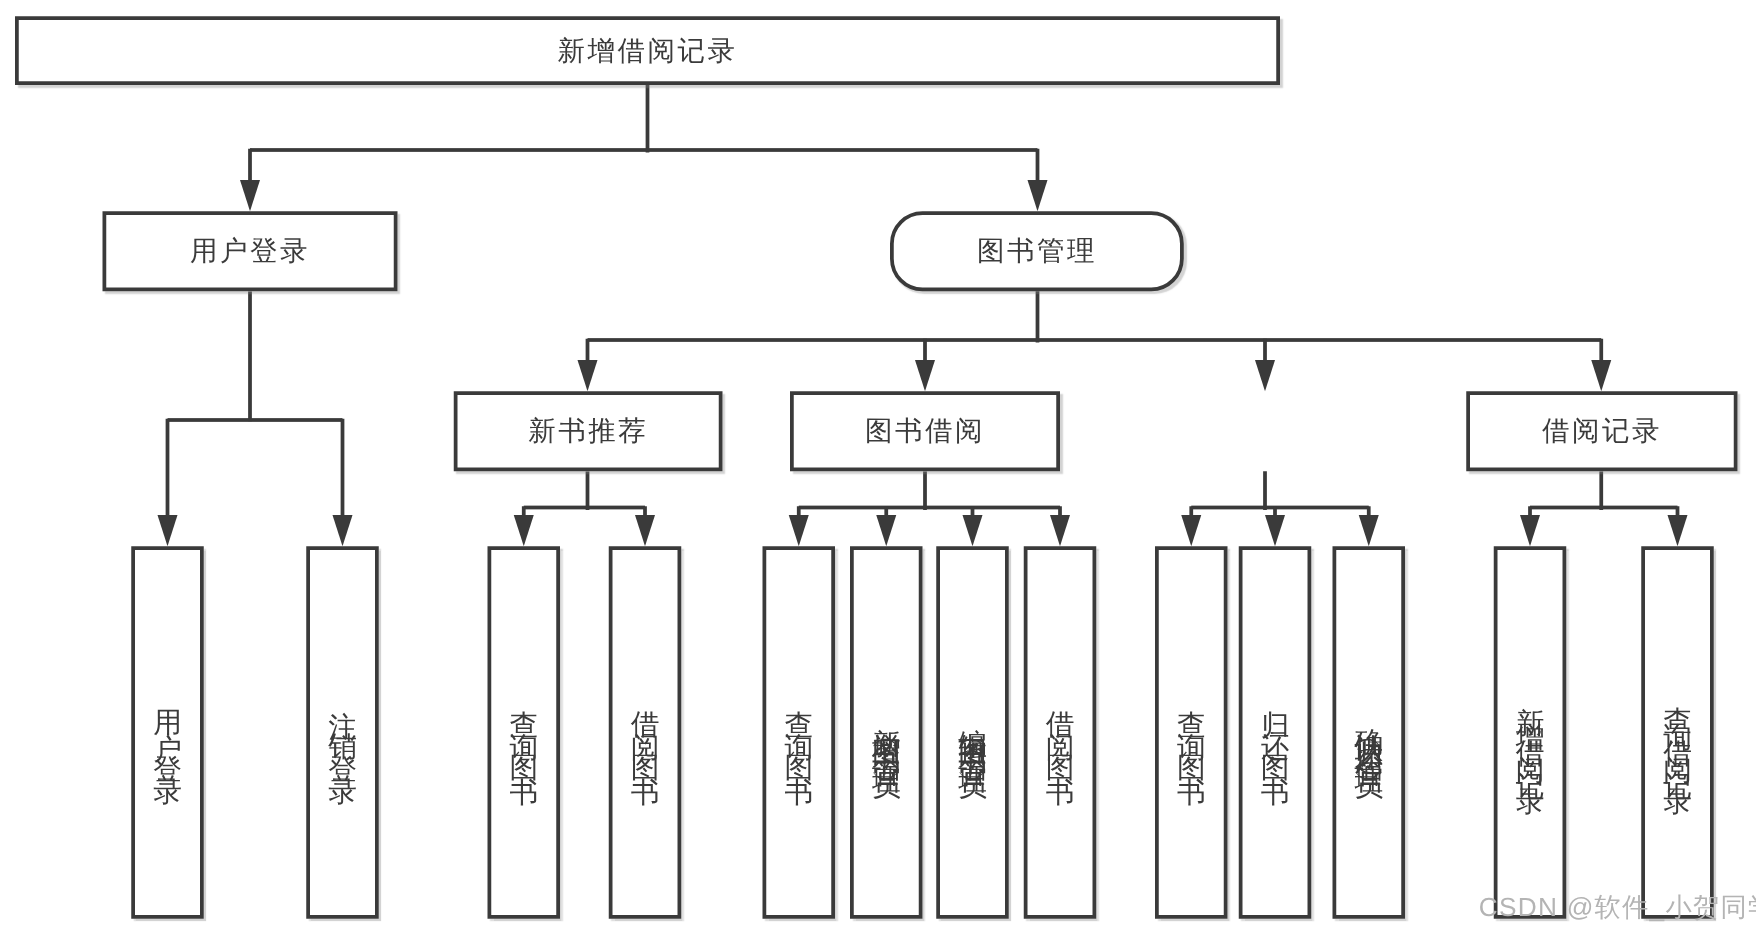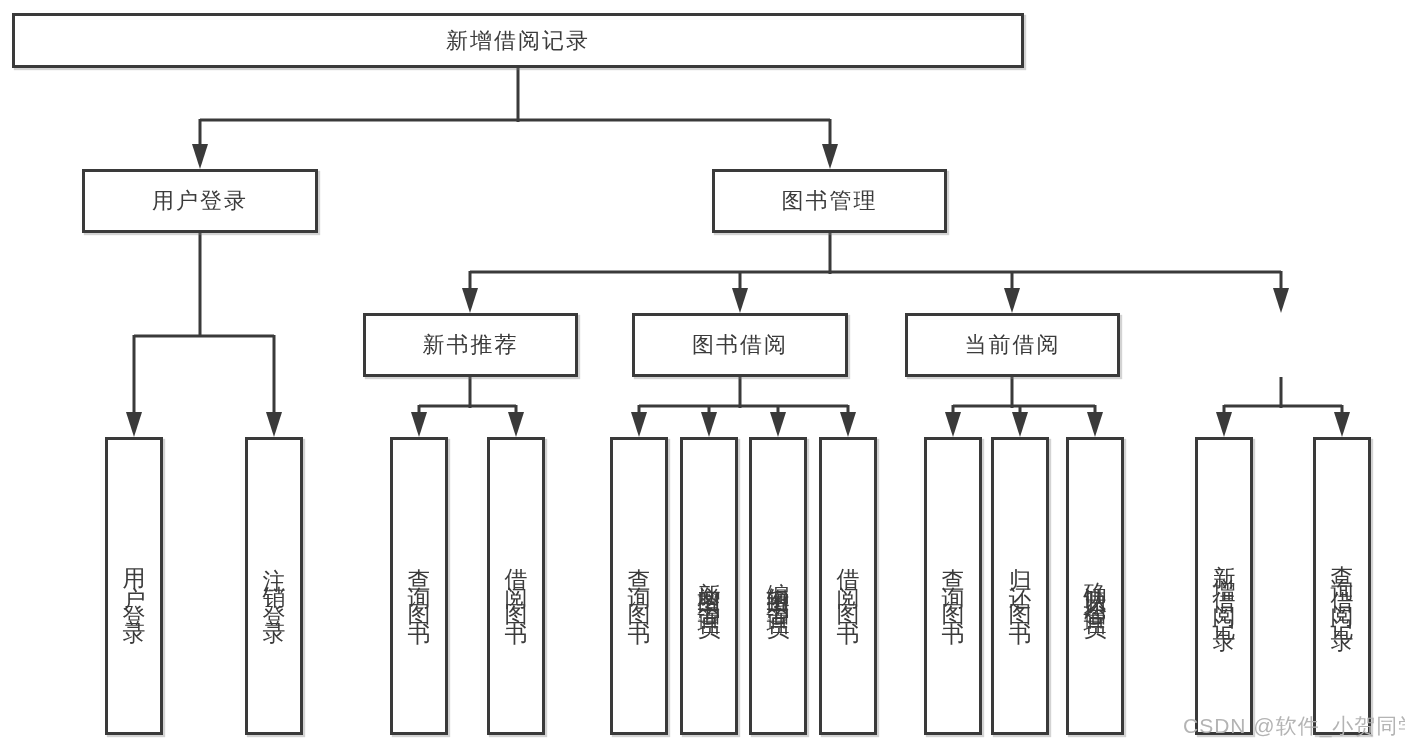--- a/index.html
+++ b/index.html
@@ -94,32 +94,32 @@
   <div class="vl" style="left:1342px; top:405px; height:9px;"></div>
   <div class="arr" style="left:1342px; top:412px;"></div>
 
   <div class="box" style="left:12px; top:13px; width:1012px; height:55px;">
     <span class="hlabel">新增借阅记录</span>
   </div>
 
   <div class="box" style="left:82px; top:169px; width:236px; height:64px;">
     <span class="hlabel">用户登录</span>
   </div>
-  <div class="box" style="left:712px; top:169px; width:235px; height:64px;">
+  <div class="box" style="left:712px; top:169px; width:235px; height:64px;border-radius:26px;">
     <span class="hlabel">图书管理</span>
   </div>
 
   <div class="box" style="left:632px; top:313px; width:216px; height:64px;">
     <span class="hlabel">图书借阅</span>
   </div>
   <div class="box" style="left:363px; top:313px; width:215px; height:64px;">
     <span class="hlabel">新书推荐</span>
   </div>
-  <div class="box" style="left:905px; top:313px; width:215px; height:64px;">
-    <span class="hlabel">当前借阅</span>
+  <div class="box" style="left:1173px; top:313px; width:217px; height:64px;">
+    <span class="hlabel">借阅记录</span>
   </div>
 
   <div class="box" style="left:105px; top:437px; width:58px; height:298px;">
     <span class="vtext ls4">用户登录</span>
   </div>
   <div class="box" style="left:245px; top:437px; width:58px; height:298px;">
     <span class="vtext ls4">注销登录</span>
   </div>
 
   <div class="box" style="left:390px; top:437px; width:58px; height:298px;">

